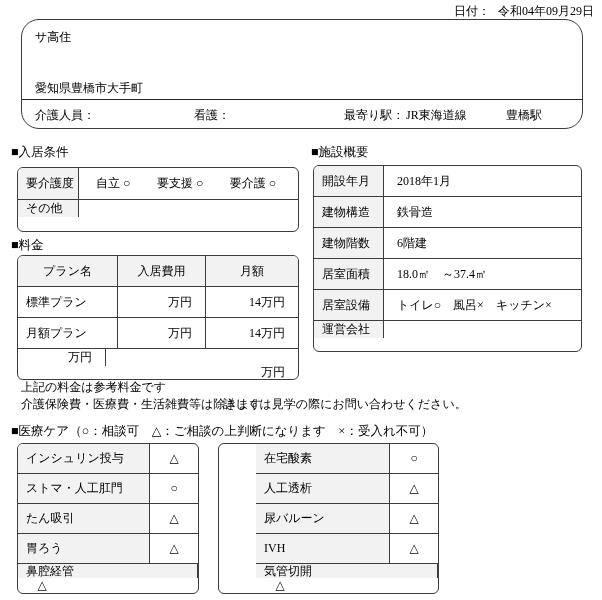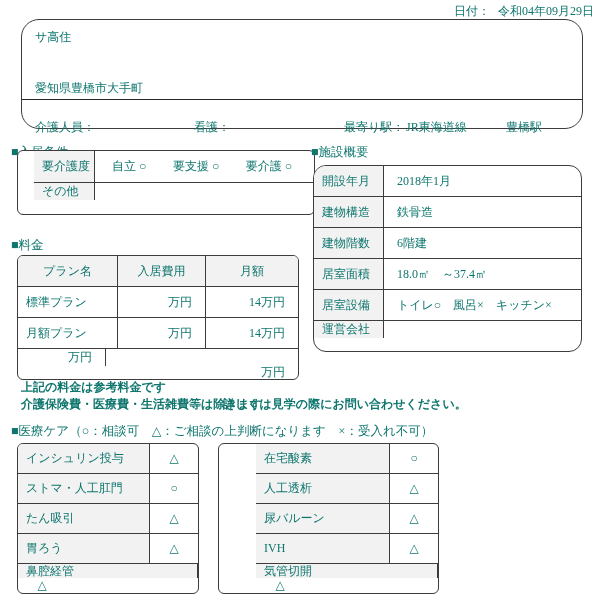--- a/index.html
+++ b/index.html
@@ -1,37 +1,37 @@
 <!DOCTYPE html>
 <html lang="ja"><head>
 <meta charset="utf-8">
 <style>
   html,body{margin:0;padding:0;background:#fff;}
   .page{
     position:relative;
     width:602px;height:600px;
     background:#ffffff;
     font-family:"Liberation Serif","DejaVu Serif",serif;
-    color:#0f766e;
+    color:#000000;
     font-size:12px;
     overflow:hidden;
   }
   .abs{position:absolute;}
   
   .date-line{top:3px;right:8px;display:flex;gap:8px;font-size:12px;}
   
   .top-box{
     left:21px;top:19px;width:560px;height:108px;
     border:1px solid #3c3c3c;border-radius:18px;background:#fff;
   }
   .top-box .facility-type{position:absolute;left:13px;top:9px;}
   .top-box .address{position:absolute;left:13px;top:60px;}
   .top-box .divider{position:absolute;left:0;right:0;top:79px;border-top:1px solid #262626;}
   .top-box .info-row{position:absolute;left:0;right:0;top:84px;height:24px;}
-  .top-box .info-row span{position:absolute;top:15px;white-space:nowrap;}
+  .top-box .info-row span{position:absolute;top:3px;white-space:nowrap;}
   
   .sec-title{font-size:12.5px;white-space:nowrap;}
   
   .tbl{
     position:absolute;border:1px solid #3c3c3c;border-radius:6px;
     background:#fff;overflow:hidden;
   }
   .trow{display:flex;border-bottom:1px solid #3c3c3c;}
   .trow:last-child{border-bottom:none;flex-direction:column;}
   .tcell{
@@ -39,37 +39,37 @@
     display:flex;align-items:center;
     padding:0 8px;box-sizing:border-box;
     white-space:nowrap;overflow:hidden;
   }
   .tcell:last-child{border-right:none;}
   .gray{background:#f2f2f2;}
   .center{justify-content:center;padding:0 2px;}
   .right{justify-content:flex-end;padding-right:13px;}
   .val{padding-left:13px;}
   
-  .admission-tbl{left:17px;top:150px;width:280px;padding-left:16px;}
+  .admission-tbl{left:17px;top:167px;width:280px;}
   .admission-tbl .trow{height:31px;}
   .admission-tbl .lbl{width:61px;flex:none;}
   .admission-tbl .opts{flex:1;display:flex;justify-content:space-between;padding:0 22px 0 17px;}
   .fees-tbl{left:17px;top:255px;width:280px;}
   .fees-tbl .trow{height:30px;}
   .fees-tbl .c1{width:100px;flex:none;}
   .fees-tbl .c2{width:88px;flex:none;text-align:right;}
   .fees-tbl .c3{flex:1;}
-  .overview-tbl{left:313px;top:165px;width:267px;border-radius:13px;}
+  .overview-tbl{left:313px;top:165px;width:267px;}
   .overview-tbl .trow{height:30px;}
   .overview-tbl .lbl{width:70px;flex:none;}
   .overview-tbl .v{flex:1;}
   .overview-tbl .sub1{width:66px;flex:none;}
   .overview-tbl .sub2{width:66px;flex:none;}
   .overview-tbl .sub3{flex:1;}
-  .notes-line{white-space:nowrap;font-weight:bold;}
+  .notes-line{white-space:nowrap;}
   .medical-tbl .trow{height:29px;}
   .medical-tbl .lbl{flex:1;}
   .medical-tbl .mark{width:48px;flex:none;justify-content:center;padding:0;}
   .medical-left{left:17px;top:443px;width:180px;}
   .medical-right{left:218px;top:443px;width:182px;padding-left:37px;}
 </style>
 </head>
 <body>
 
 <div class="page">

